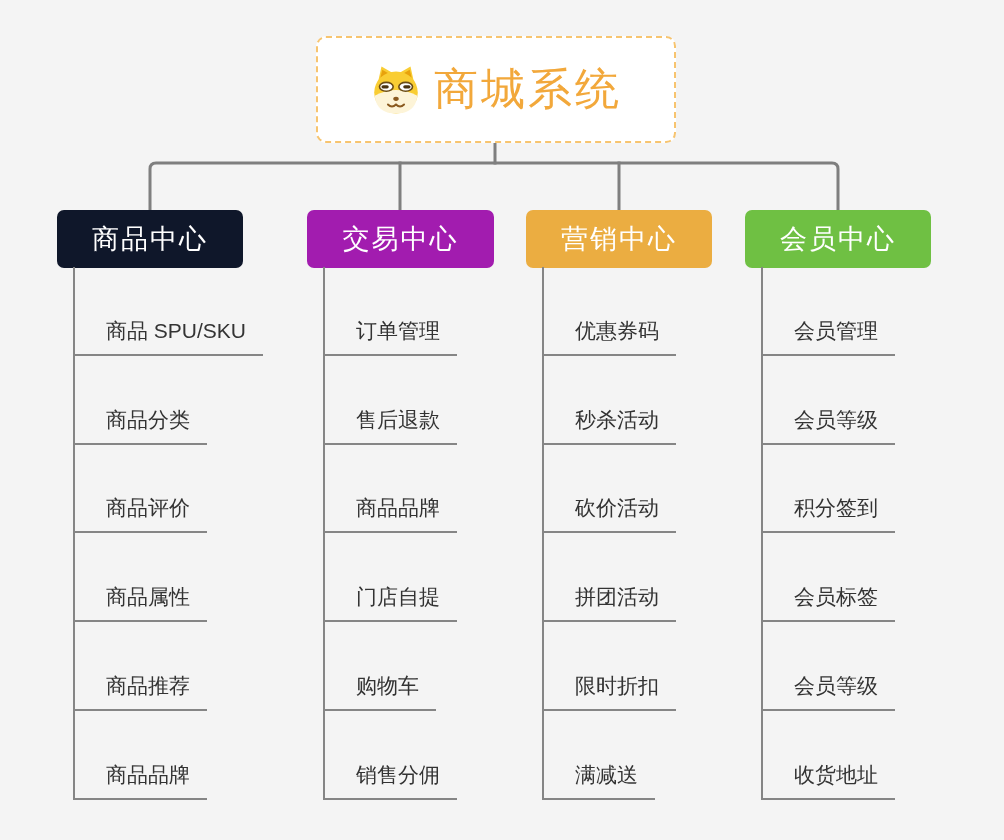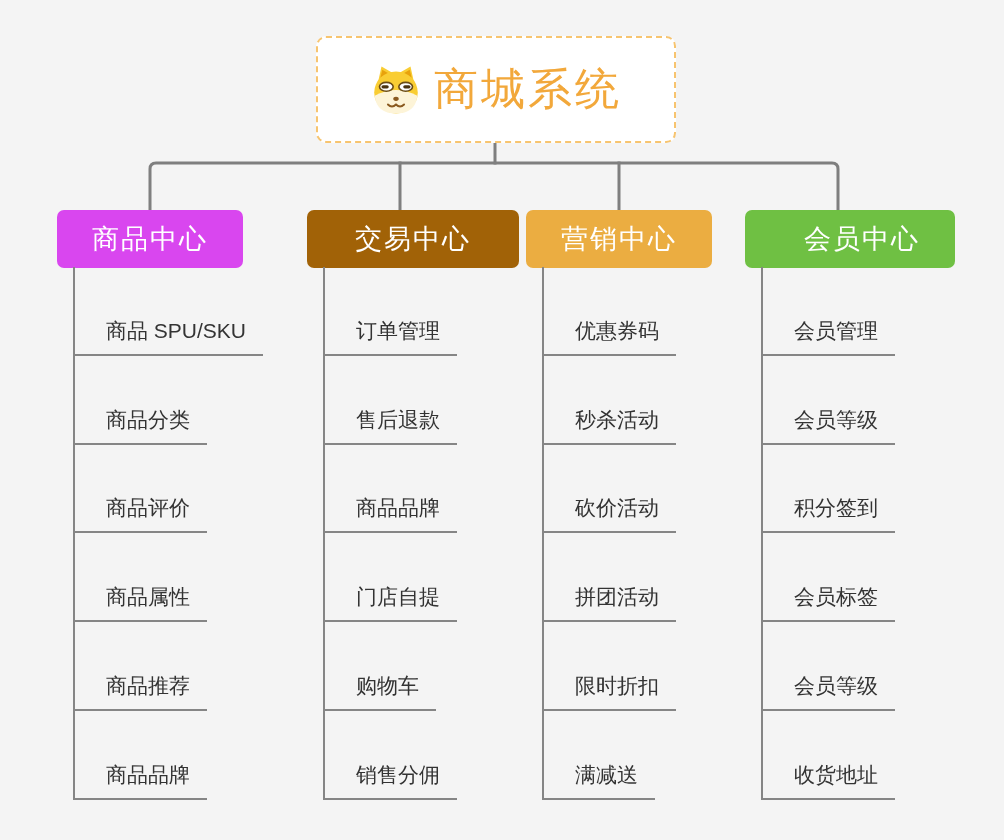--- a/index.html
+++ b/index.html
@@ -98,42 +98,42 @@
       <rect x="14" y="25" width="9" height="4" rx="2" fill="#4a3310"></rect>
       <rect x="41" y="25" width="9" height="4" rx="2" fill="#4a3310"></rect>
 
       <ellipse cx="32" cy="42" rx="3.4" ry="2.6" fill="#8a5a20"></ellipse>
       <path d="M22,49 Q27,54 32,49 Q37,54 42,49" fill="none" stroke="#8a5a20" stroke-width="2.4" stroke-linecap="round"></path>
     </svg>
     <span class="root-title" style="color: rgb(242, 168, 59);">商城系统</span>
   </div>
 
   <div id="branches-host">
-      <div class="branch-node" style="left: 57px; width: 186px; background: #d946ef;">商品中心</div>
+      <div class="branch-node" style="left: 57px; width: 186px; background: #0f172a;">商品中心</div>
       <div class="leaf-column" style="left: 73px;">
         <div class="leaf">
           <span class="leaf-label">商品 SPU/SKU</span>
         </div>
         <div class="leaf">
           <span class="leaf-label">商品分类</span>
         </div>
         <div class="leaf">
           <span class="leaf-label">商品评价</span>
         </div>
         <div class="leaf">
           <span class="leaf-label">商品属性</span>
         </div>
         <div class="leaf">
           <span class="leaf-label">商品推荐</span>
         </div>
         <div class="leaf">
           <span class="leaf-label">商品品牌</span>
         </div>
       </div>
-      <div class="branch-node" style="left: 307px; width: 212px; background: #a16207;">交易中心</div>
+      <div class="branch-node" style="left: 307px; width: 187px; background: #a21caf;">交易中心</div>
       <div class="leaf-column" style="left: 323px;">
         <div class="leaf">
           <span class="leaf-label">订单管理</span>
         </div>
         <div class="leaf">
           <span class="leaf-label">售后退款</span>
         </div>
         <div class="leaf">
           <span class="leaf-label">商品品牌</span>
         </div>
@@ -161,21 +161,21 @@
         <div class="leaf">
           <span class="leaf-label">拼团活动</span>
         </div>
         <div class="leaf">
           <span class="leaf-label">限时折扣</span>
         </div>
         <div class="leaf">
           <span class="leaf-label">满减送</span>
         </div>
       </div>
-      <div class="branch-node" style="left: 745px; width: 186px; background: rgb(111, 192, 67); padding-left: 24px;">会员中心</div>
+      <div class="branch-node" style="left: 745px; width: 186px; background: rgb(111, 192, 67);">会员中心</div>
       <div class="leaf-column" style="left: 761px;">
         <div class="leaf">
           <span class="leaf-label">会员管理</span>
         </div>
         <div class="leaf">
           <span class="leaf-label">会员等级</span>
         </div>
         <div class="leaf">
           <span class="leaf-label">积分签到</span>
         </div>

